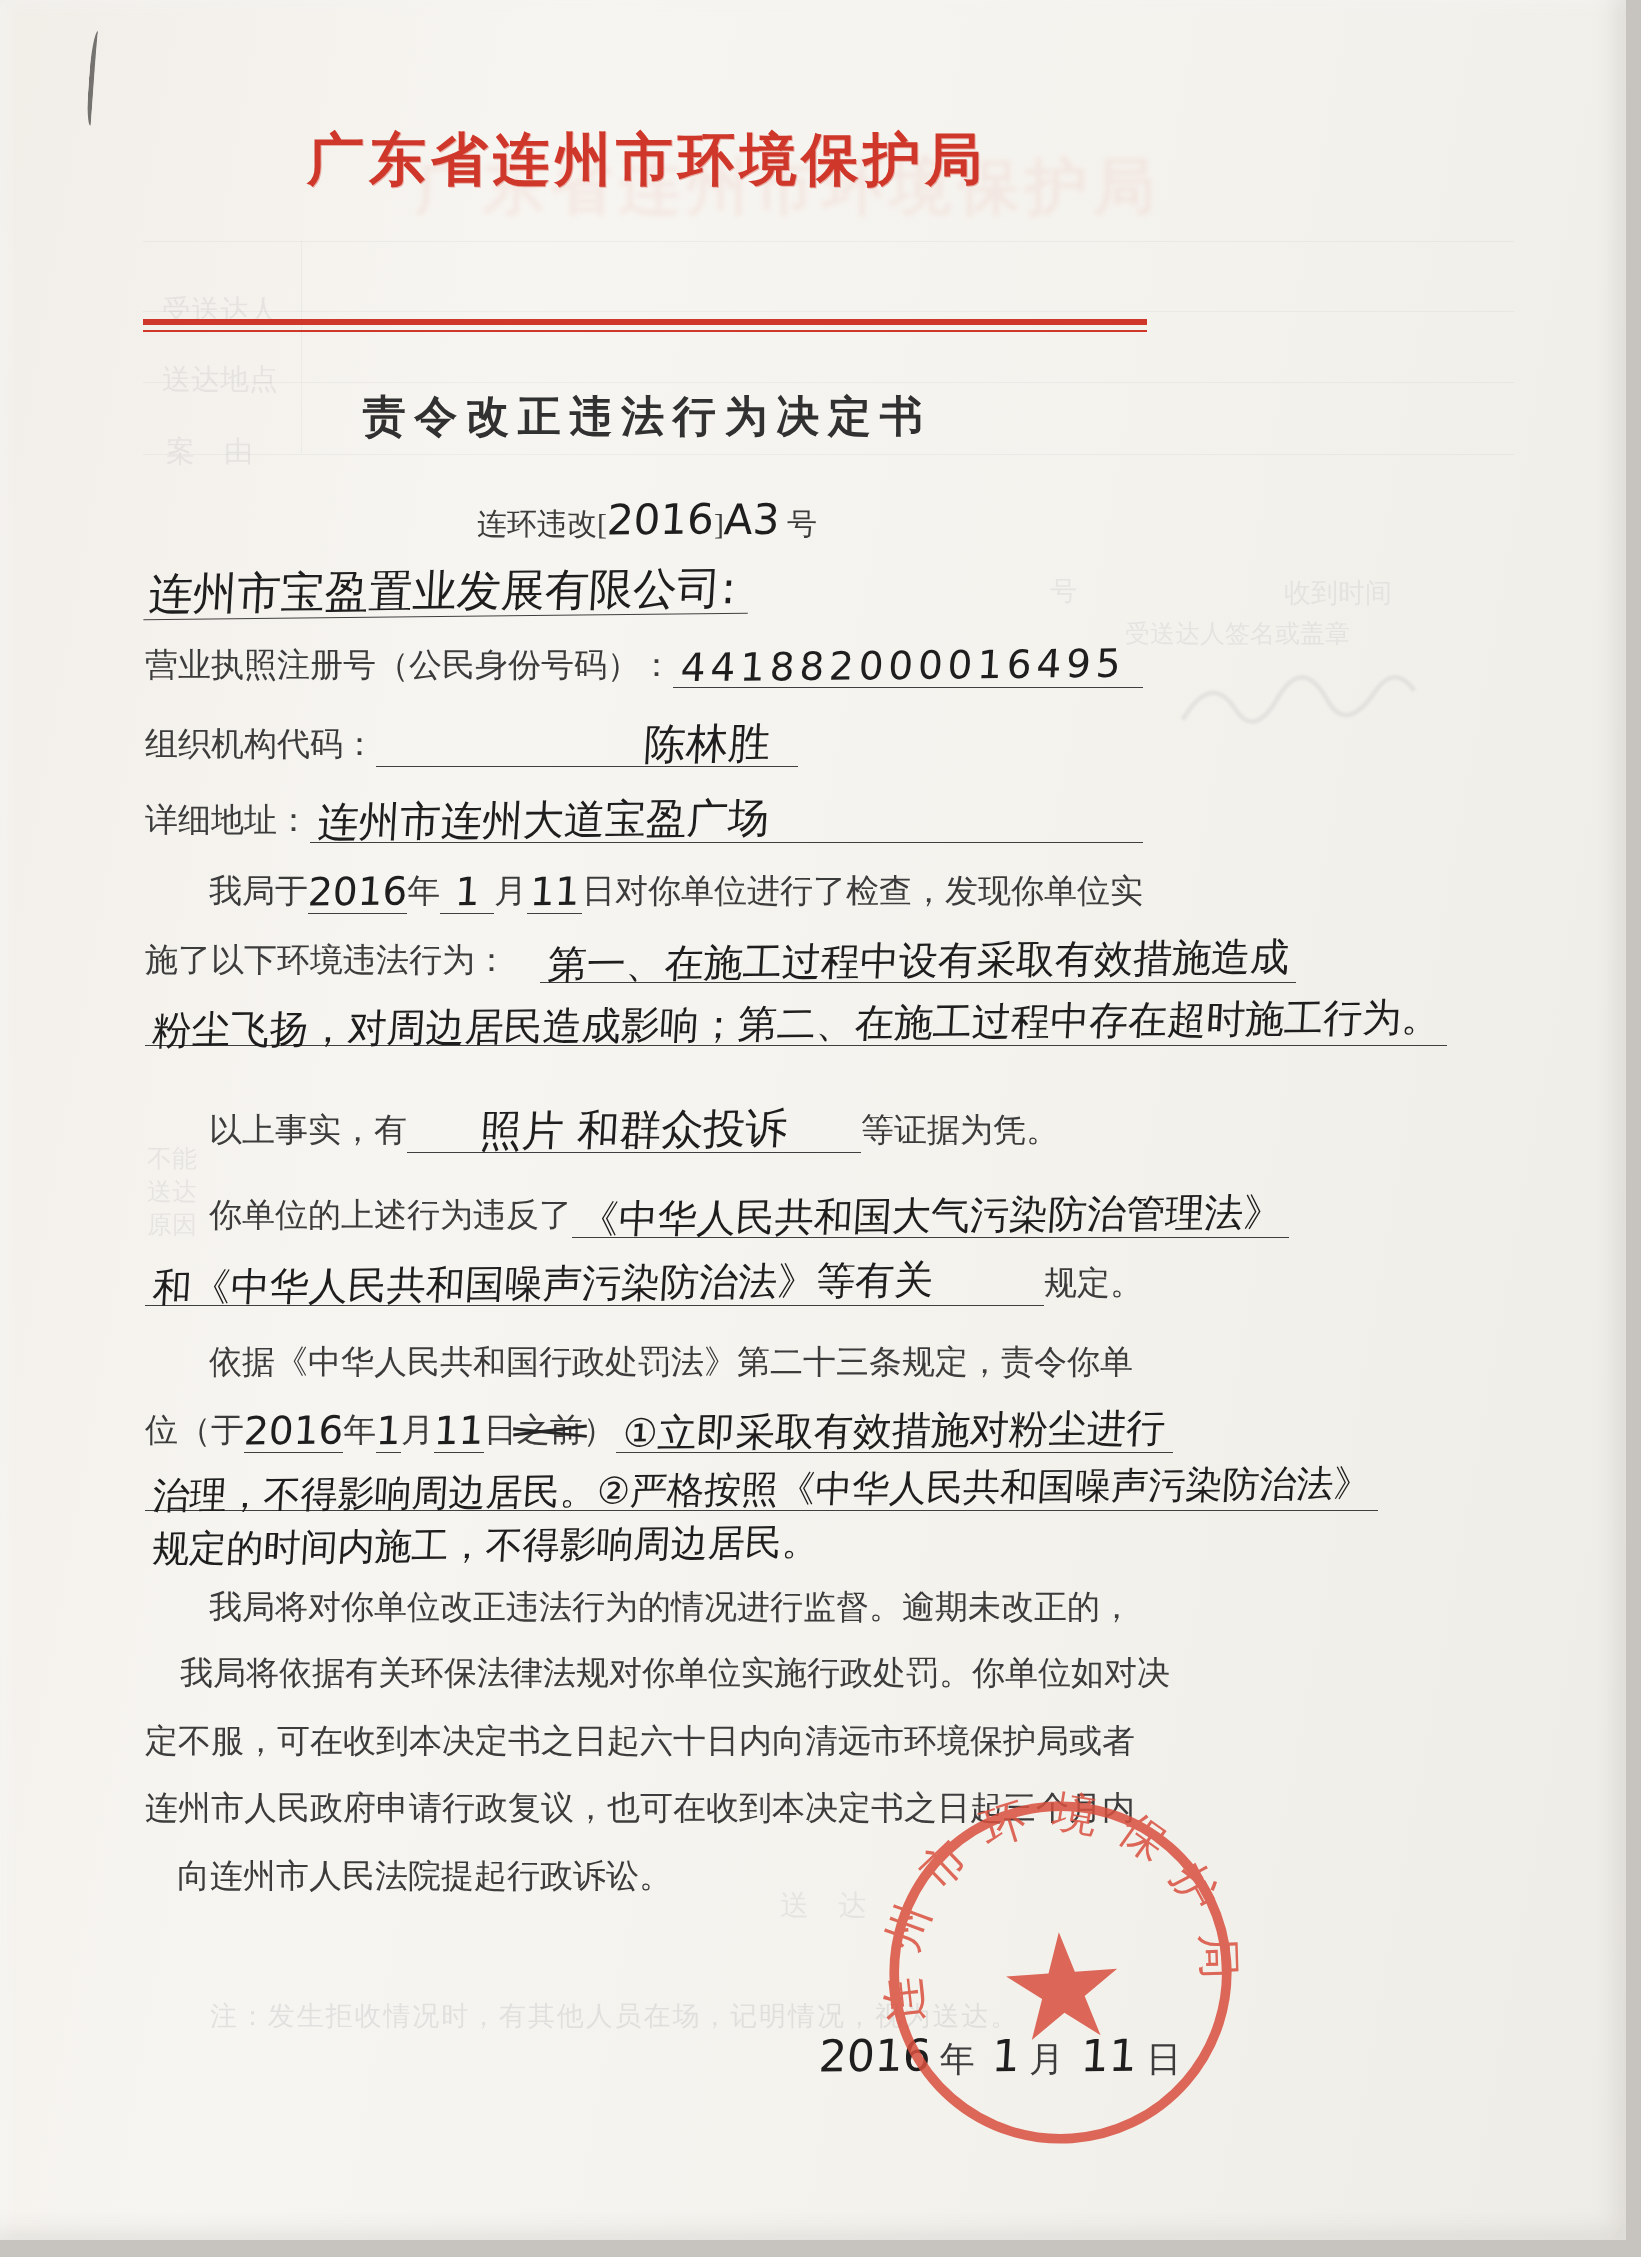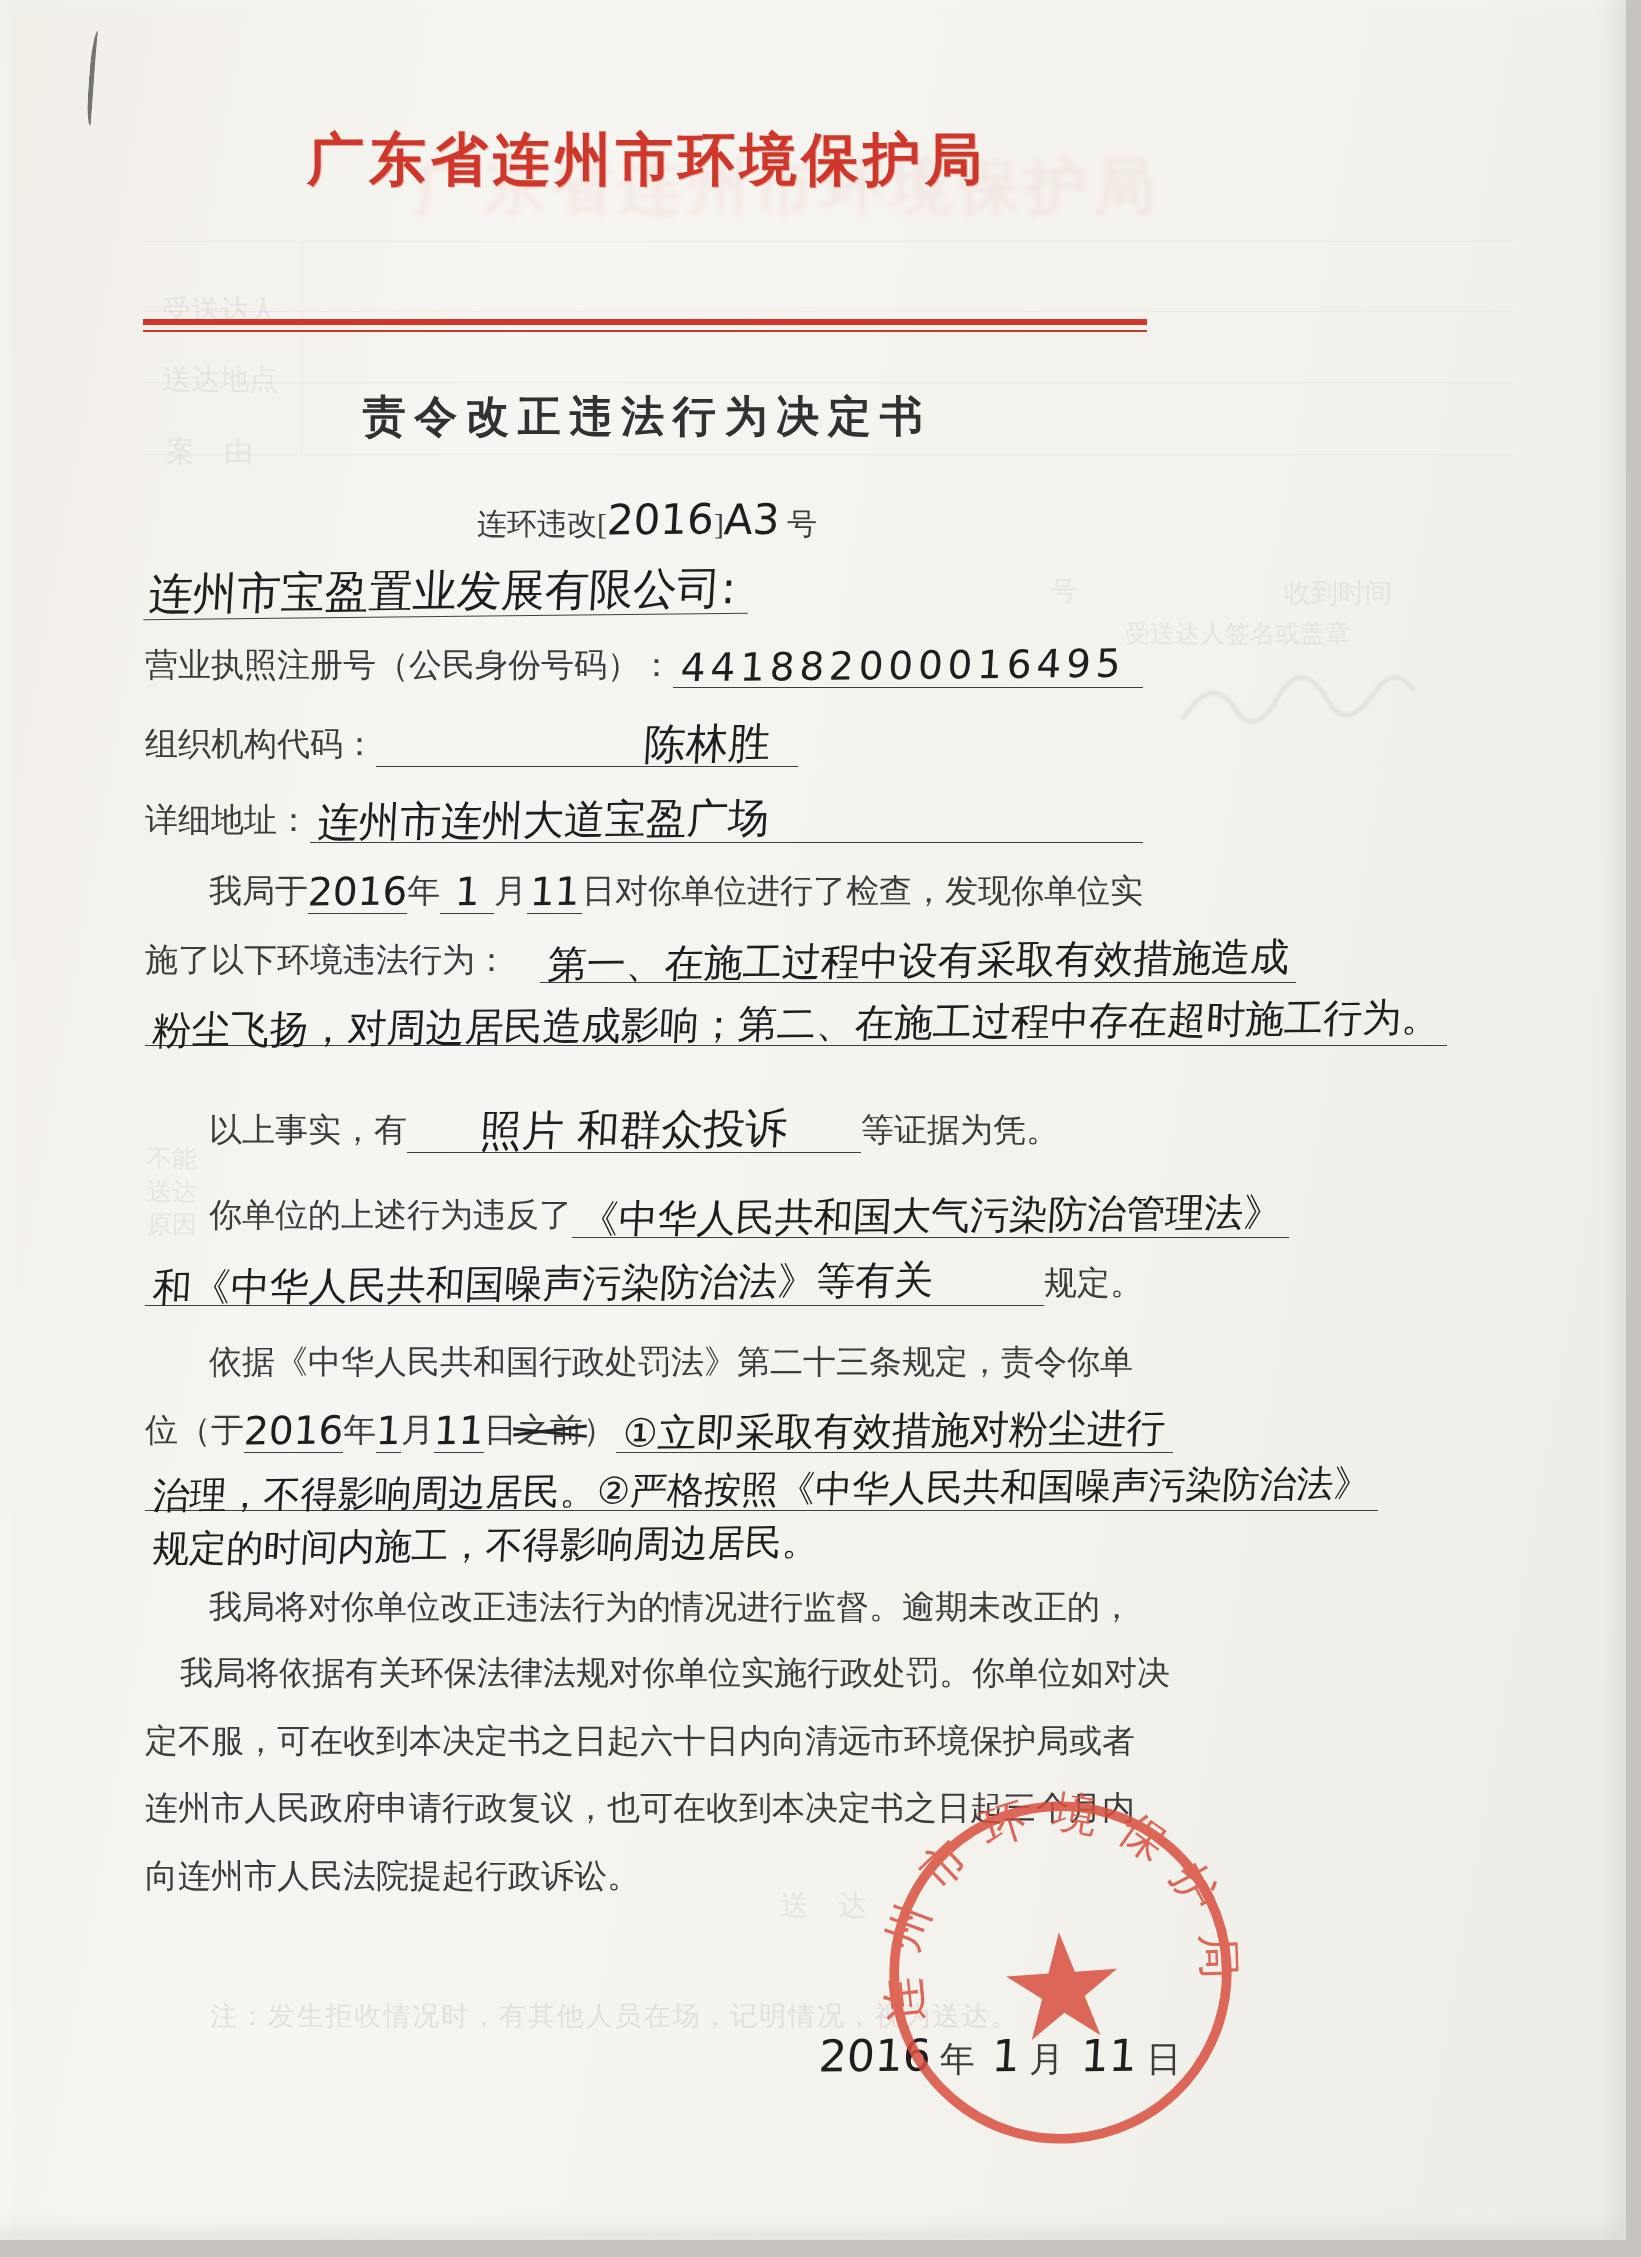--- a/index.html
+++ b/index.html
@@ -166,21 +166,21 @@
     </div>
   <div class="line" style="top:1651px;margin-left:35px;">
       <span class="printed">我局将依据有关环保法律法规对你单位实施行政处罚。你单位如对决</span>
     </div>
   <div class="line" style="top:1719px;">
       <span class="printed">定不服，可在收到本决定书之日起六十日内向清远市环境保护局或者</span>
     </div>
   <div class="line" style="top:1786px;">
       <span class="printed">连州市人民政府申请行政复议，也可在收到本决定书之日起三个月内</span>
     </div>
-  <div class="line" style="top:1854px;">
+  <div class="line" style="top:1854px;margin-left:32px;">
       <span class="printed">向连州市人民法院提起行政诉讼。</span>
     </div>
 
   <div class="date-row">
     <span class="hw">2016</span>
     <span class="printed">年</span>&nbsp;
     <span class="hw">1</span>
     <span class="printed">月</span>&nbsp;
     <span class="hw">11</span>
     <span class="printed">日</span>

